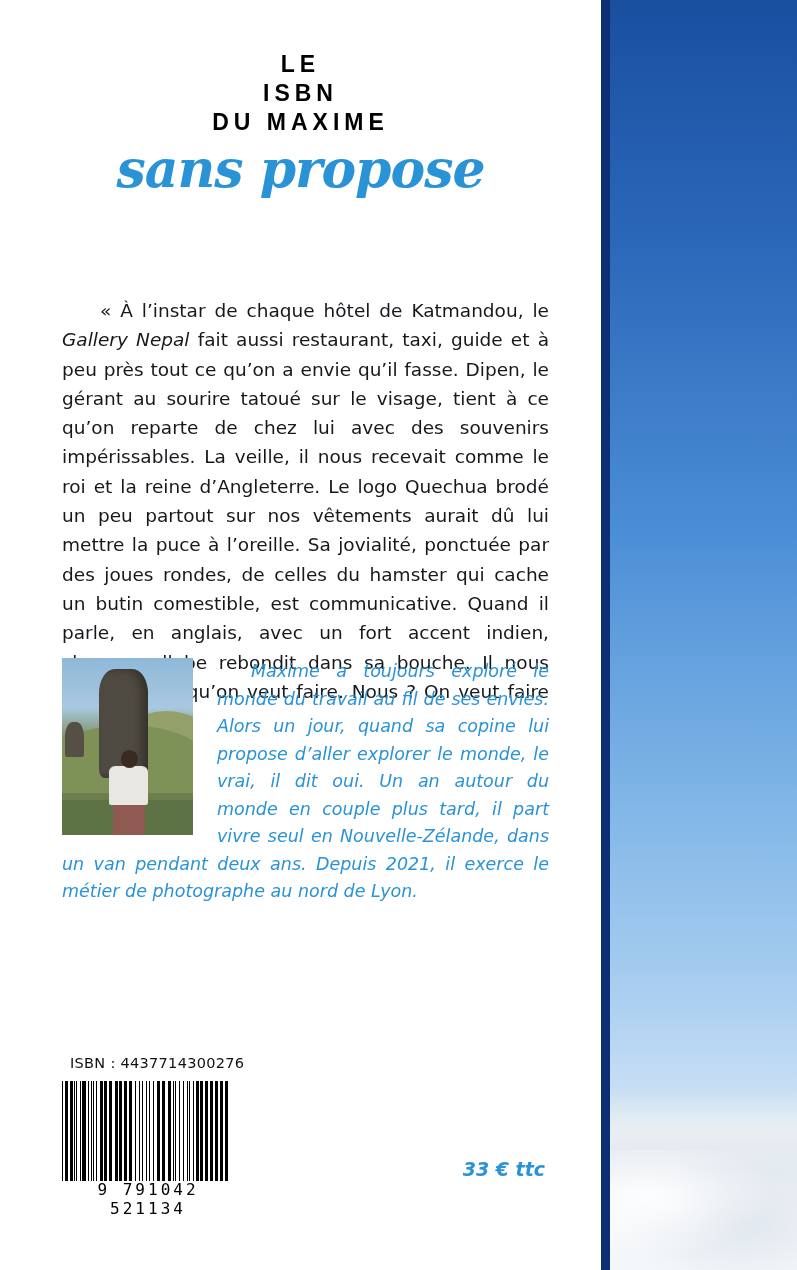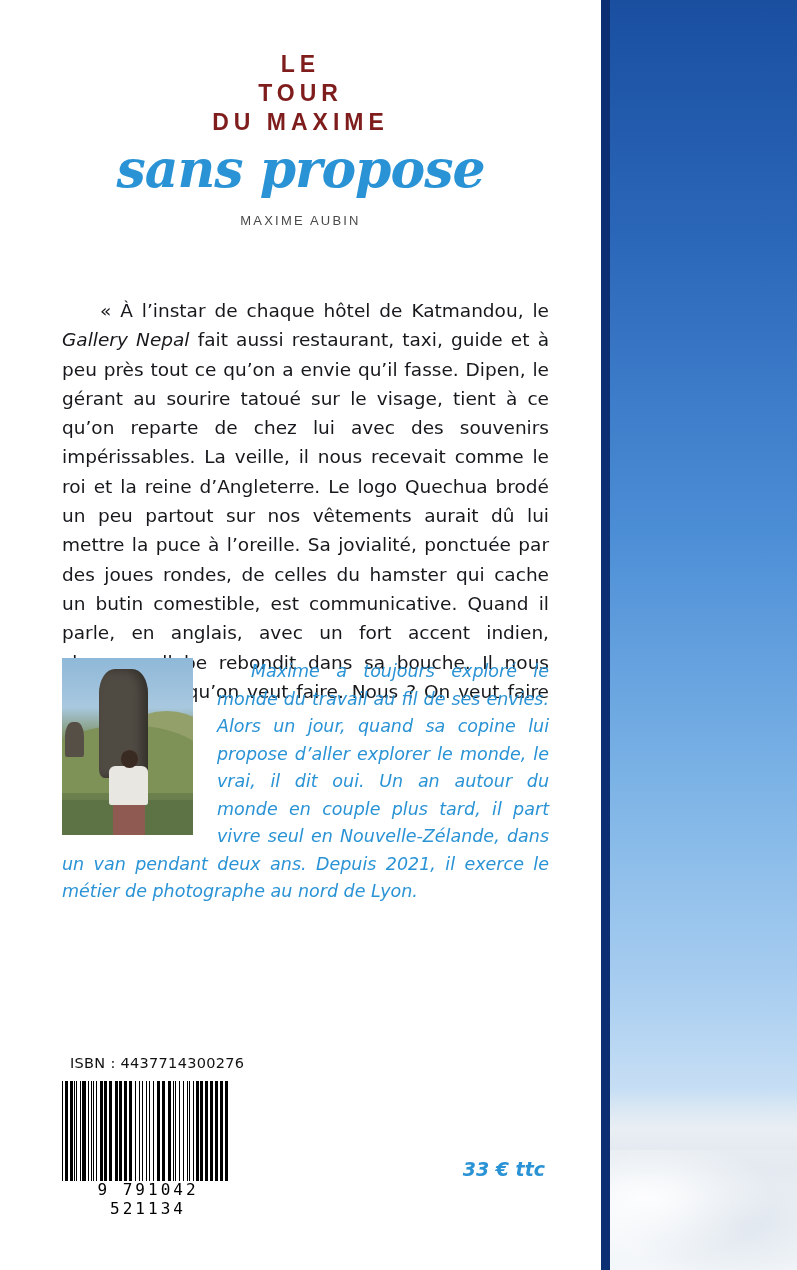--- a/index.html
+++ b/index.html
@@ -78,21 +78,21 @@
     width: 601px;
     text-align: center;
     color: #2a93d5;
   }
   .title-line {
     font-family: "Liberation Sans", sans-serif;
     font-weight: bold;
     letter-spacing: 5px;
     font-size: 23px;
     line-height: 29px;
-    color: #7f1d1d;
+    color: #000000;
   }
   .title-script {
     font-family: "DejaVu Serif", serif;
     font-style: italic;
     font-weight: bold;
     font-size: 52px;
     line-height: 60px;
     margin-top: 2px;
     color: #2a93d5;
     letter-spacing: -1px;
@@ -293,24 +293,23 @@
 
   <div class="spine">
     <div class="spine-inner">
       <div class="spine-snow"></div>
     </div>
     <div class="spine-edge"></div>
   </div>
 
   <div class="title-block">
     <div class="title-line">LE</div>
-    <div class="title-line">TOUR</div>
+    <div class="title-line">ISBN</div>
     <div class="title-line">DU MAXIME</div>
     <div class="title-script">sans propose</div>
-    <div class="title-author">MAXIME AUBIN</div>
   </div>
 
   <div class="quote">« À l’instar de chaque hôtel de Katmandou, le <em>Gallery Nepal</em> fait aussi restaurant, taxi, guide et à peu près tout ce qu’on a envie qu’il fasse. Dipen, le gérant au sourire tatoué sur le visage, tient à ce qu’on reparte de chez lui avec des souvenirs impérissables. La veille, il nous recevait comme le roi et la reine d’Angleterre. Le logo Quechua brodé un peu partout sur nos vêtements aurait dû lui mettre la puce à l’oreille. Sa jovialité, ponctuée par des joues rondes, de celles du hamster qui cache un butin comestible, est communicative. Quand il parle, en anglais, avec un fort accent indien, chaque syllabe rebondit dans sa bouche. Il nous demande ce qu’on veut faire. Nous ? On veut faire un trek ! »</div>
 
   <div class="bio-wrap">
     <div class="bio-photo">
       <div class="hill2"></div>
       <div class="hill"></div>
       <div class="moai2"></div>
       <div class="moai"></div>

